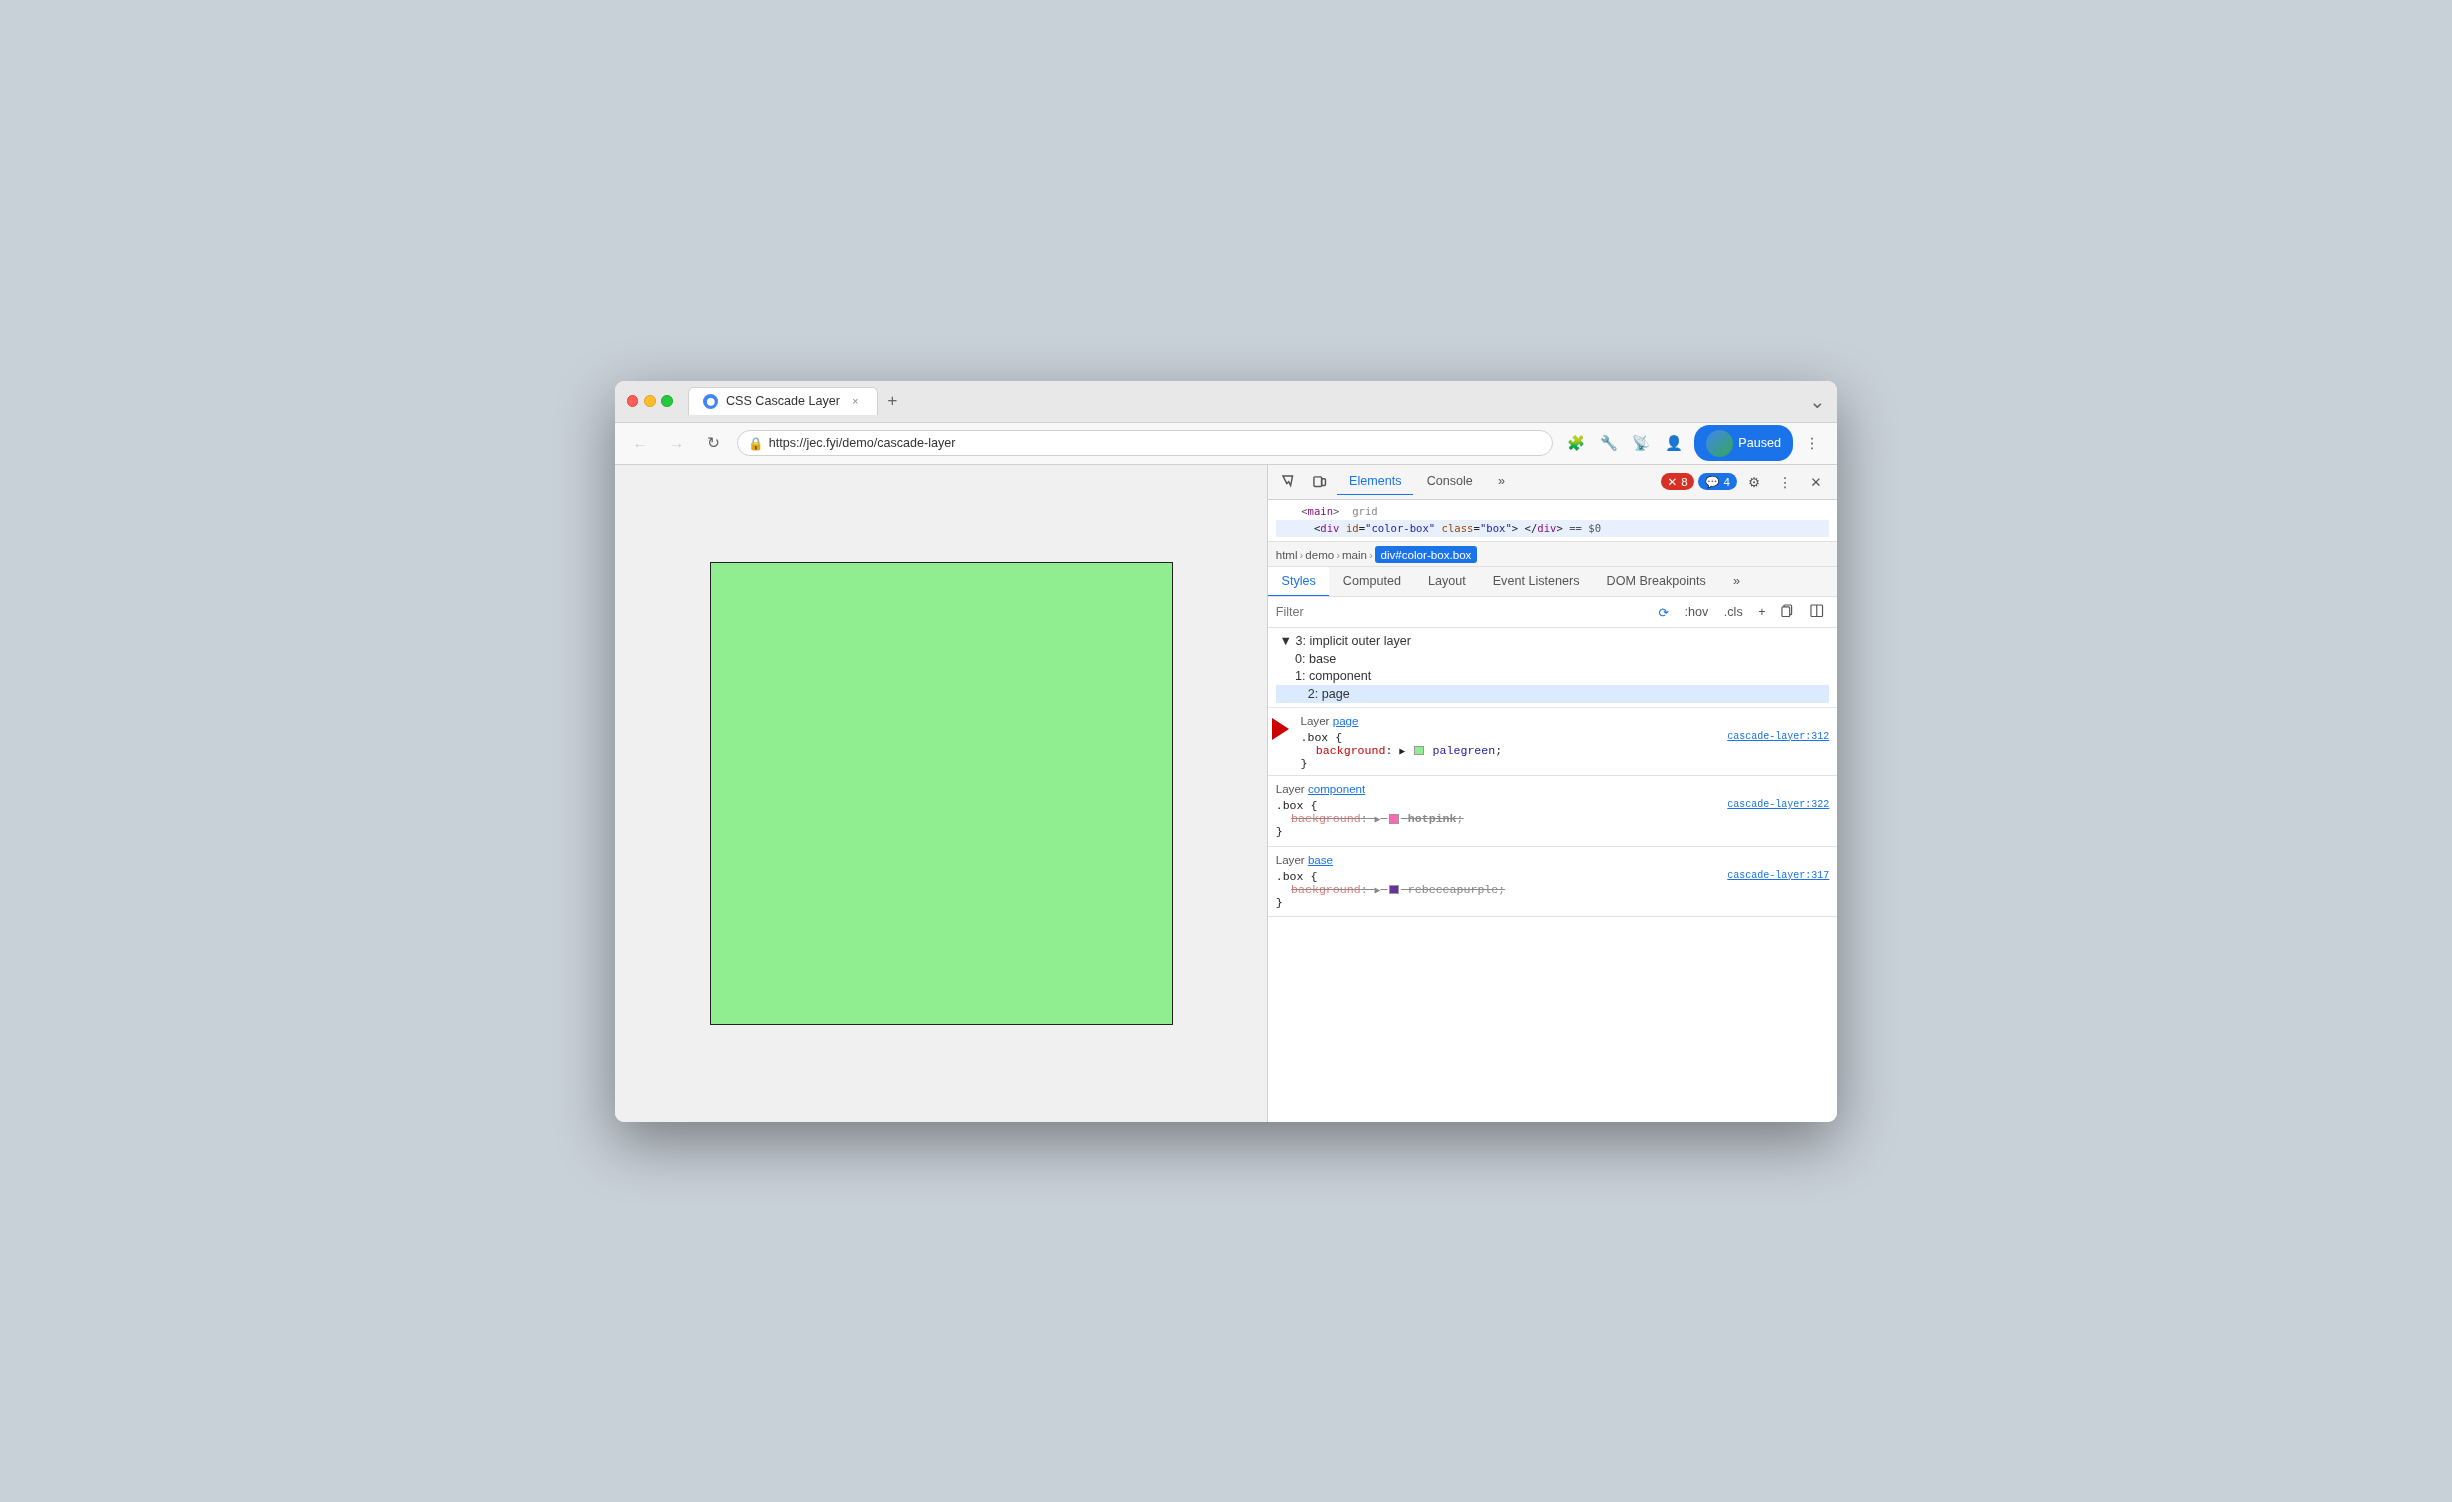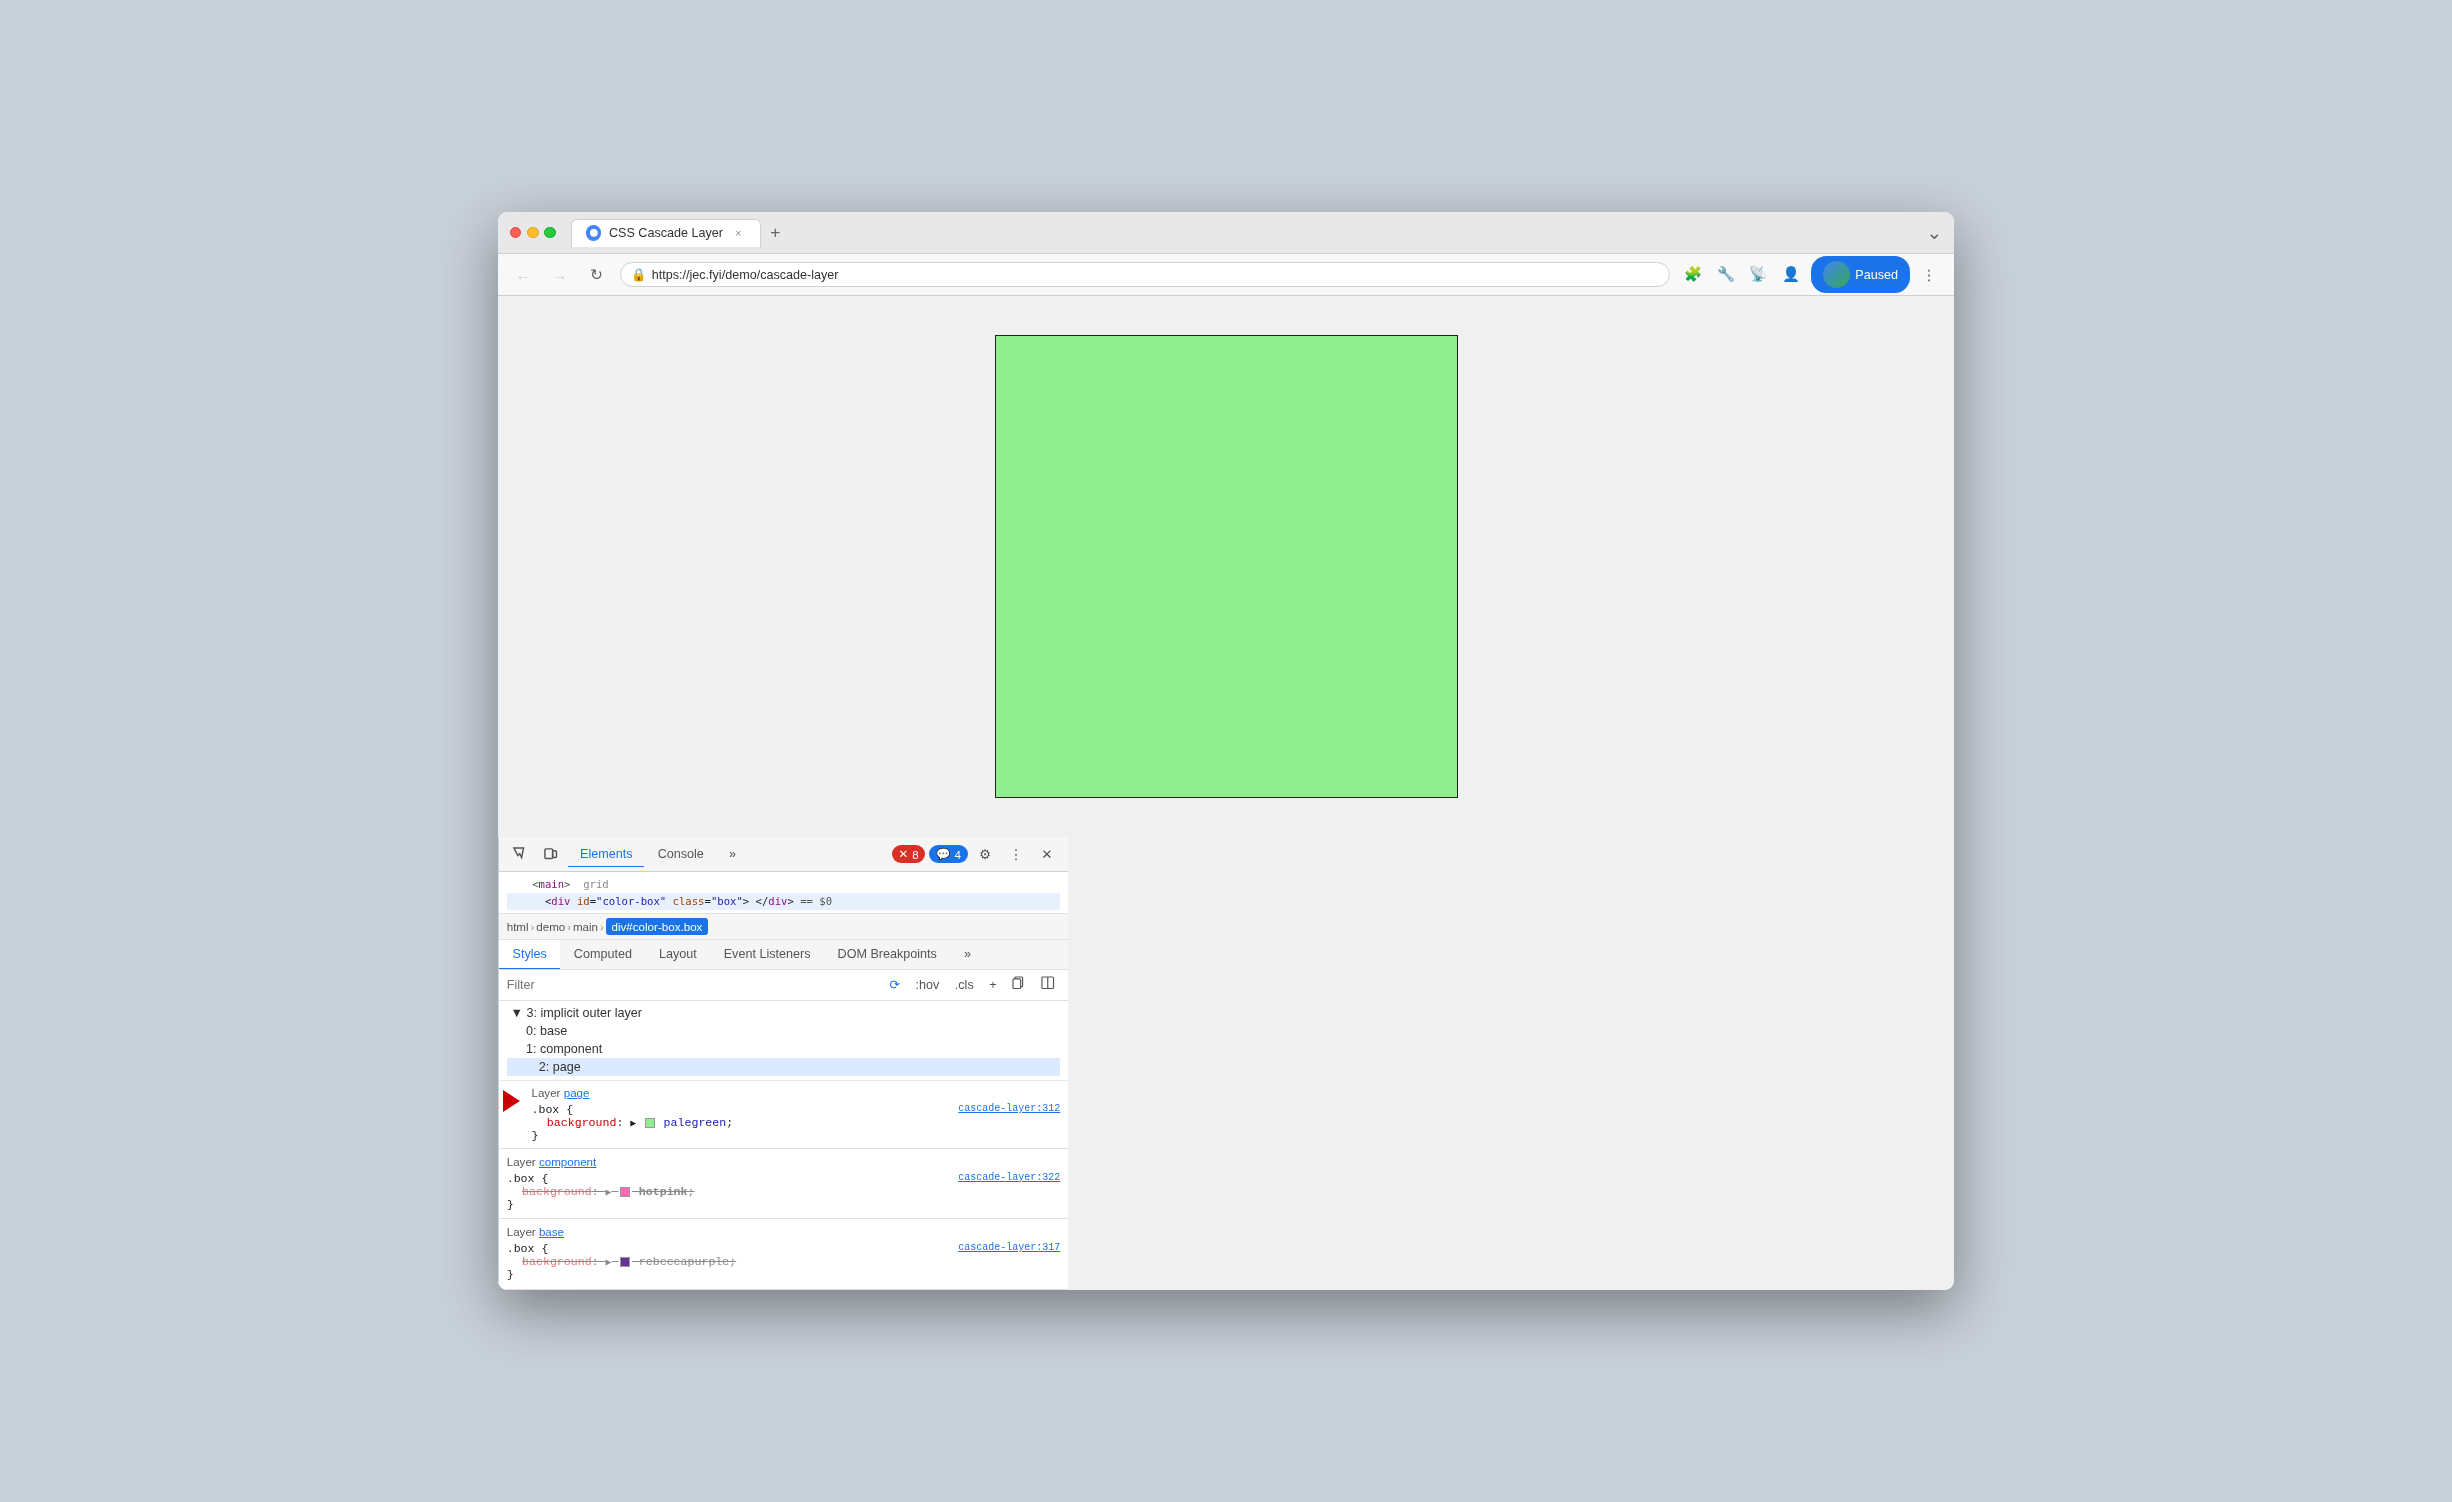--- a/index.html
+++ b/index.html
@@ -7,21 +7,21 @@
       background: #c8d0d8;
       font-family: -apple-system, BlinkMacSystemFont, 'Segoe UI', sans-serif;
       display: flex;
       justify-content: center;
       align-items: center;
       min-height: 100vh;
       padding: 19.3px;
     }
 
     .browser-window {
-      width: 1456px;
+      width: 1222px;
       border-radius: 9.7px;
       overflow: hidden;
       box-shadow: 0 19.3px 58px rgba(0,0,0,0.4);
       background: #fff;
     }
 
     
     .title-bar {
       background: #e8e8e8;
       height: 42px;
@@ -193,21 +193,20 @@
       justify-content: center;
       font-size: 10.6px;
       color: white;
     }
 
     
     .browser-content {
       display: flex;
       background: #f0f0f0;
       min-height: 657px;
-      flex-direction: column;
     }
 
     
     .webpage-area {
       flex: 1;
       background: #f0f0f0;
       display: flex;
       align-items: center;
       justify-content: center;
       padding: 39px;

